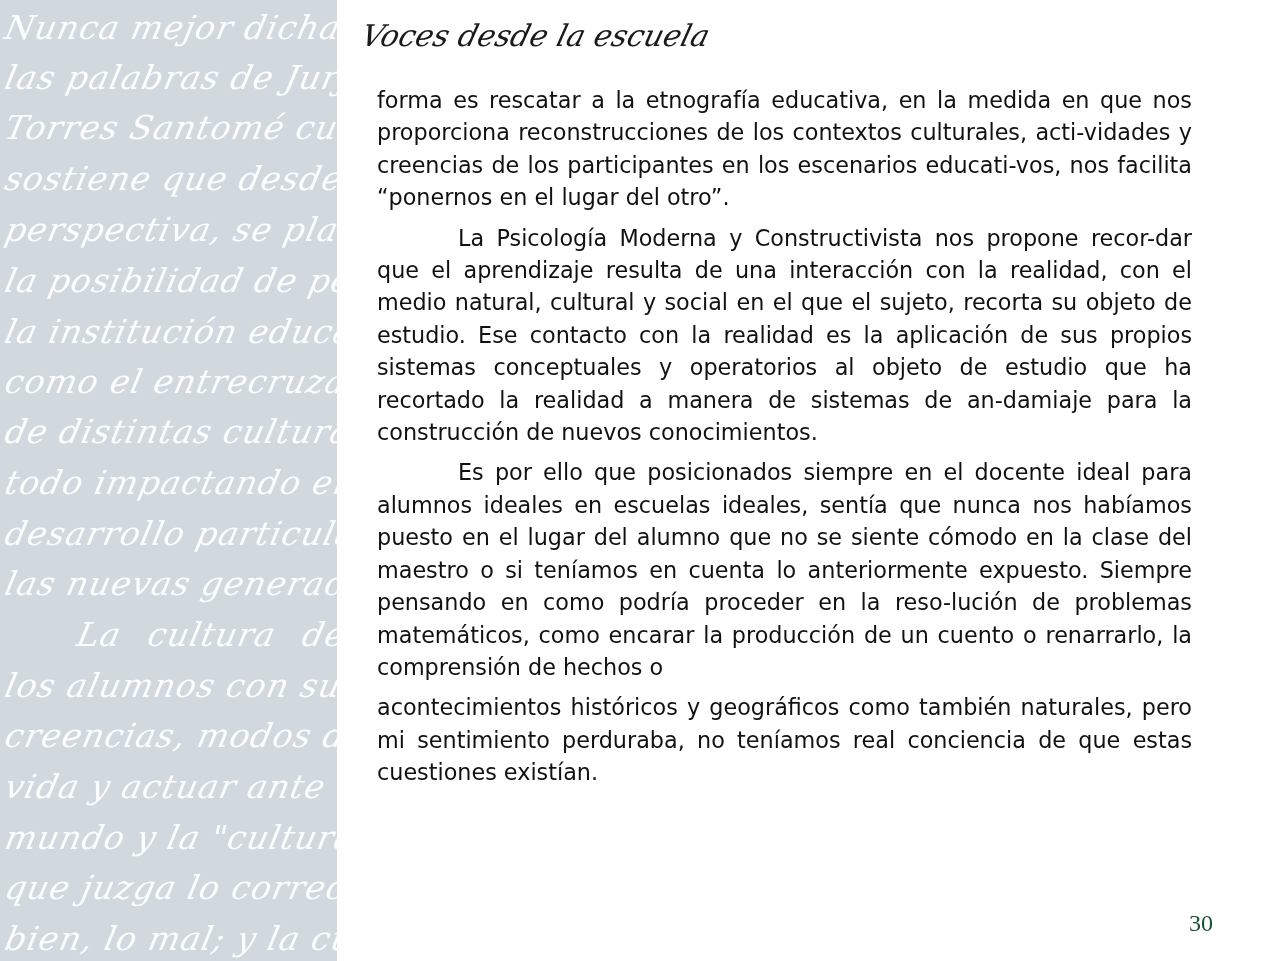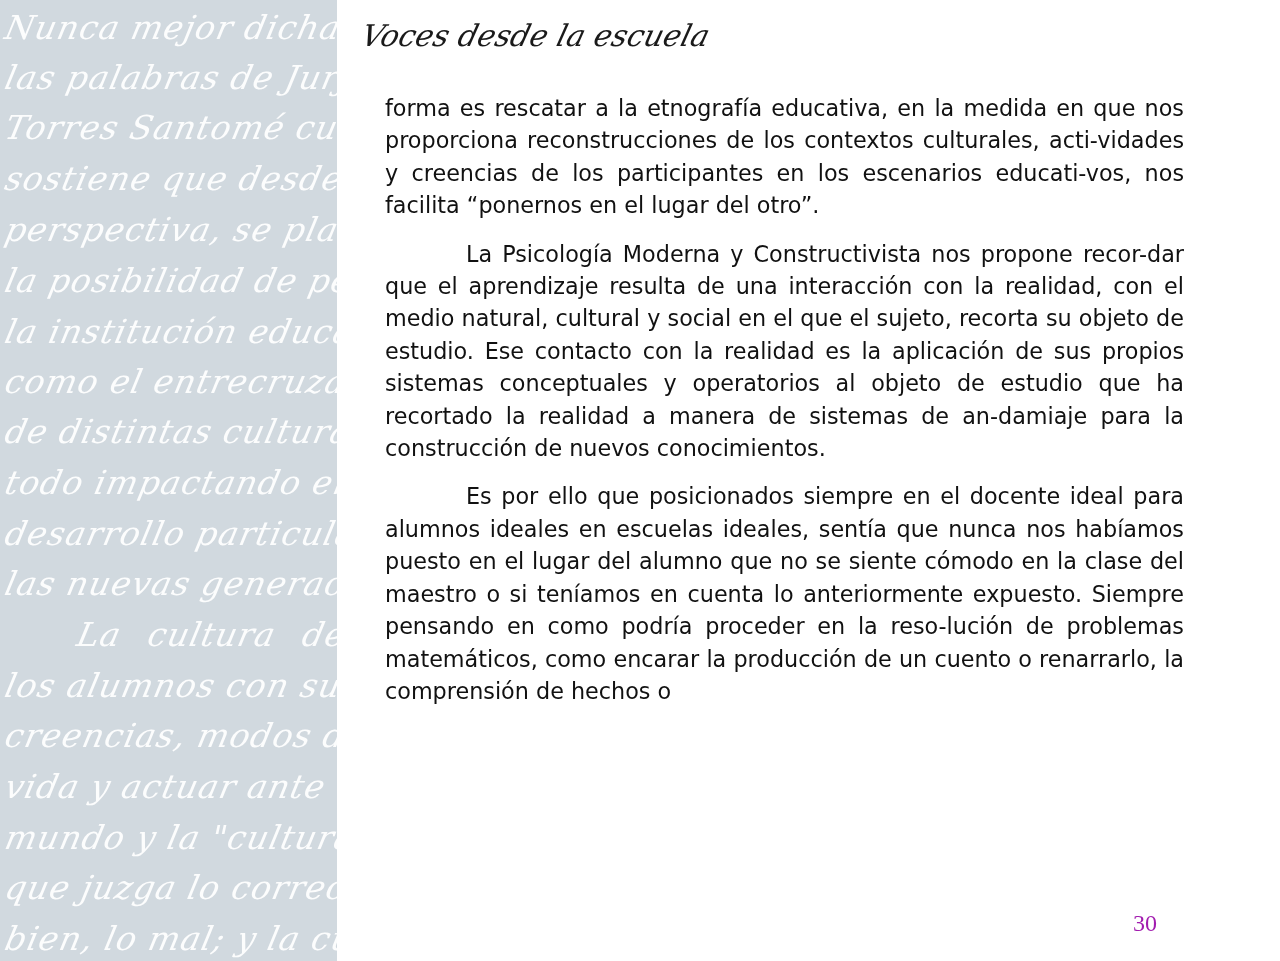--- a/index.html
+++ b/index.html
@@ -26,25 +26,25 @@
     font-family: "DejaVu Serif", serif; font-style: italic;
     font-size: 30px; color: #1a1a1a; letter-spacing: 0px;
     transform: skewX(-14deg); transform-origin: left bottom;
   }
   .content {
     position: absolute; left: 369px; top: 76px; width: 831px;
     font-family: "DejaVu Sans", sans-serif;
     font-size: 22.3px; line-height: 32.4px; color: #111111;
     text-align: justify;
   }
-  .content p { margin: 16px; }
+  .content p { margin: 8px; }
   .content p.indent { text-indent: 81px; }
   .page-number {
-    position: absolute; left: 1133px; top: 910px;
-    font-family: "Liberation Serif", serif; font-size: 24px; color: #a21caf;
+    position: absolute; left: 1189px; top: 910px;
+    font-family: "Liberation Serif", serif; font-size: 24px; color: #14532d;
   }
 </style>
 </head>
 <body>
 
 <div class="sidebar">
   <div class="side-line" style="top:2px">Nunca mejor dichas</div>
   <div class="side-line" style="top:52px">las palabras de Jurjo</div>
   <div class="side-line" style="top:102px">Torres Santomé cuando</div>
   <div class="side-line" style="top:153px">sostiene que desde esta</div>
@@ -64,15 +64,16 @@
   <div class="side-line" style="top:862px">que juzga lo correcto, lo</div>
   <div class="side-line" style="top:913px">bien, lo mal; y la cultura</div>
 </div>
 
 <div class="header-title">Voces desde la escuela</div>
 
 <div class="content">
   <p>forma es rescatar a  la etnografía educativa, en la medida en que nos proporciona reconstrucciones de los contextos culturales, acti-vidades y creencias de los participantes en los escenarios educati-vos, nos facilita “ponernos en el lugar del otro”.</p>
   <p class="indent">La Psicología Moderna y Constructivista nos propone recor-dar que el aprendizaje resulta de una interacción con la realidad, con el medio natural, cultural y social en el que el sujeto, recorta su objeto de estudio. Ese contacto con la realidad es la aplicación de sus propios sistemas conceptuales y operatorios al objeto de estudio que ha recortado la realidad a manera de sistemas de an-damiaje para la construcción de nuevos conocimientos.</p>
   <p class="indent"><span>Es por ello que posicionados siempre en el docente ideal para alumnos ideales en escuelas ideales, sentía que nunca nos habíamos puesto en el lugar del alumno que no se siente cómodo en la clase del maestro o si teníamos en cuenta lo anteriormente expuesto. Siempre pensando en como podría proceder en la reso-lución de problemas matemáticos, como encarar la producción de un cuento o renarrarlo, la comprensión de hechos o</span></p>
+  <p>acontecimientos históricos y geográficos como también naturales, pero mi sentimiento perduraba, no teníamos real conciencia de que estas cuestiones existían.</p>
 </div>
 
 <div class="page-number">30</div>
 
 </body></html>

